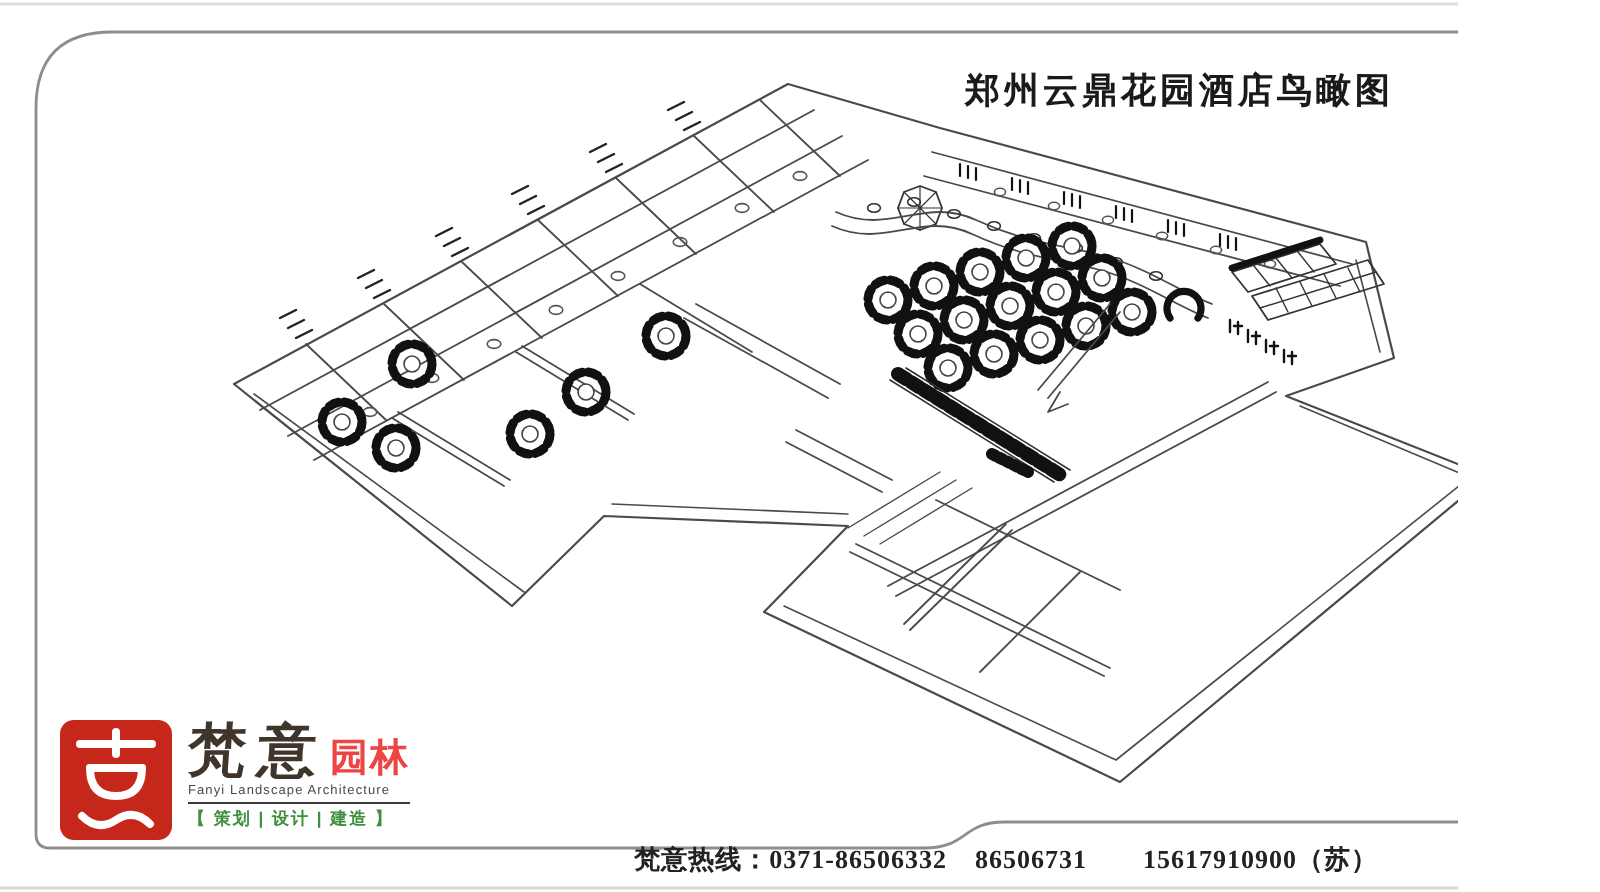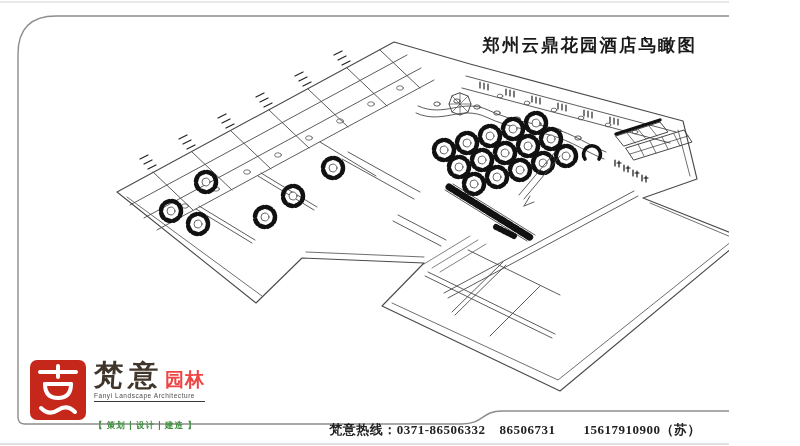--- a/index.html
+++ b/index.html
@@ -1,35 +1,35 @@
 <!DOCTYPE html>
 <html><head>
 <meta charset="utf-8">
 <style>
   html,body{margin:0;padding:0;background:#fff;}
   #board{position:relative;width:729px;height:446px;background:#ffffff;overflow:hidden;
          font-family:"Liberation Sans","DejaVu Sans",sans-serif;}
   #scene{position:absolute;left:0;top:0;width:800px;height:446px;}
   .title{position:absolute;top:33px;right:32px;font-size:17.5px;font-weight:bold;color:#1a1a1a;
          letter-spacing:2px;font-family:"Liberation Sans","DejaVu Sans",sans-serif;}
-  .footer{position:absolute;top:421px;right:28px;font-size:13px;font-weight:bold;color:#222;
+  .footer{position:absolute;top:421px;right:40px;font-size:13px;font-weight:bold;color:#222;
           font-family:"Liberation Serif","DejaVu Serif",serif;letter-spacing:0.5px;white-space:nowrap;}
   .footer .gap-s{display:inline-block;width:14px;}
   .footer .gap-l{display:inline-block;width:28px;}
   .logo{position:absolute;left:29px;top:359px;display:flex;align-items:flex-start;}
   .logo-seal{width:58px;height:62px;flex:0 0 auto;}
   .logo-text{margin-left:7px;padding-top:2px;}
   .brand-row{display:flex;align-items:flex-end;line-height:1;}
   .brand-brush{font-family:"DejaVu Serif","Liberation Serif",serif;font-weight:bold;
                font-size:29px;letter-spacing:6px;color:#40352a;transform:skewX(-4deg);}
   .brand-suffix{font-size:19px;font-weight:bold;color:#ef4444;letter-spacing:1px;
                 margin-left:1px;margin-bottom:1px;}
   .brand-en{font-size:6.5px;color:#4a4a4a;letter-spacing:0.55px;margin-top:2px;
             border-bottom:1px solid #3a3a3a;padding-bottom:1.5px;white-space:nowrap;}
-  .services{font-size:8.5px;font-weight:bold;color:#3e8e3e;letter-spacing:1px;margin-top:18px;white-space:nowrap;}
+  .services{font-size:8.5px;font-weight:bold;color:#3e8e3e;letter-spacing:1px;margin-top:2px;white-space:nowrap;}
 </style>
 </head>
 <body>
 
 <div id="board">
 
   <svg id="scene" viewBox="0 0 800 446" fill="none" stroke-linejoin="round" stroke-linecap="round">
 
     <g stroke="#e0e0e0" stroke-width="1.5">
       <line x1="0" y1="2" x2="800" y2="2"></line>

